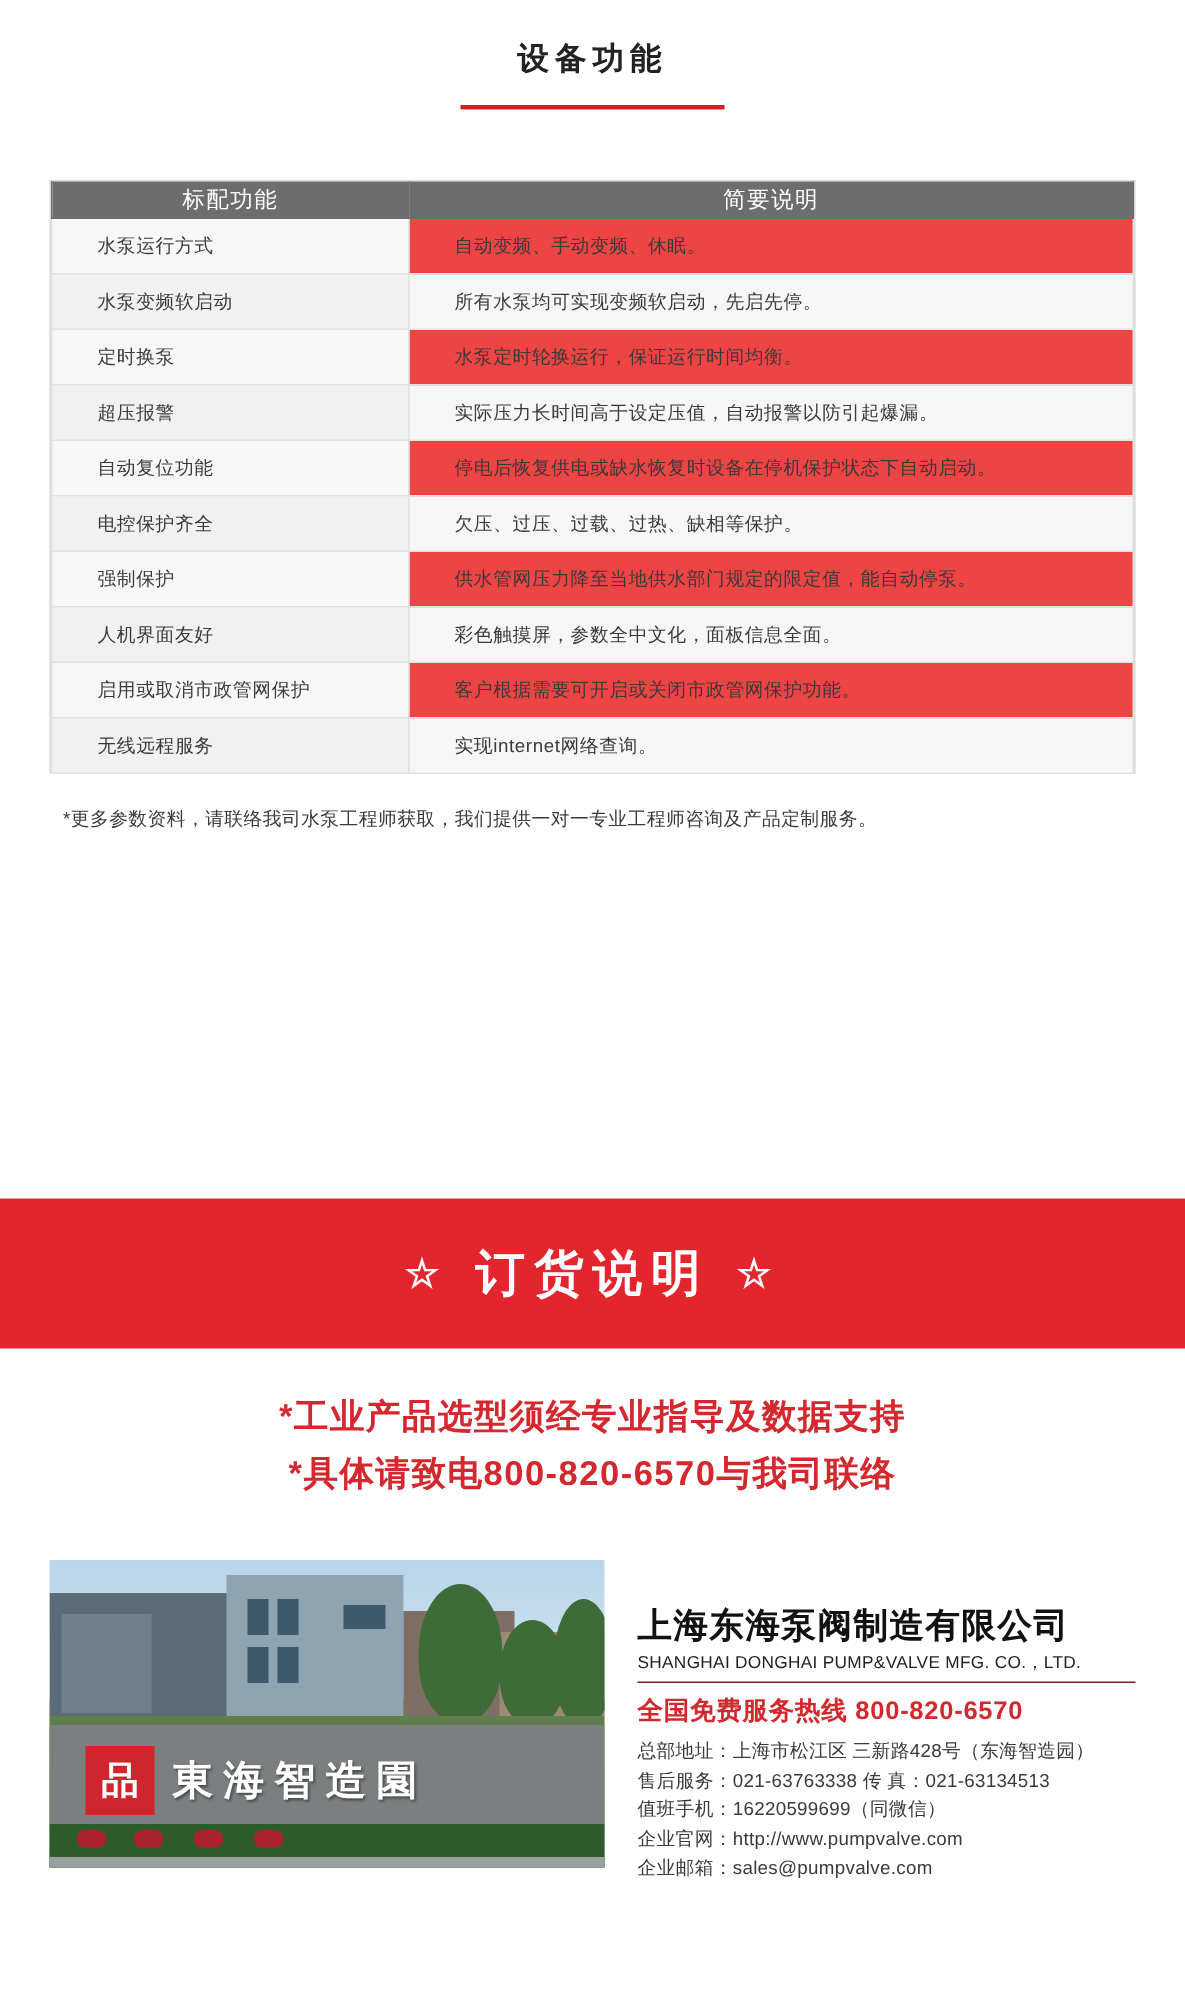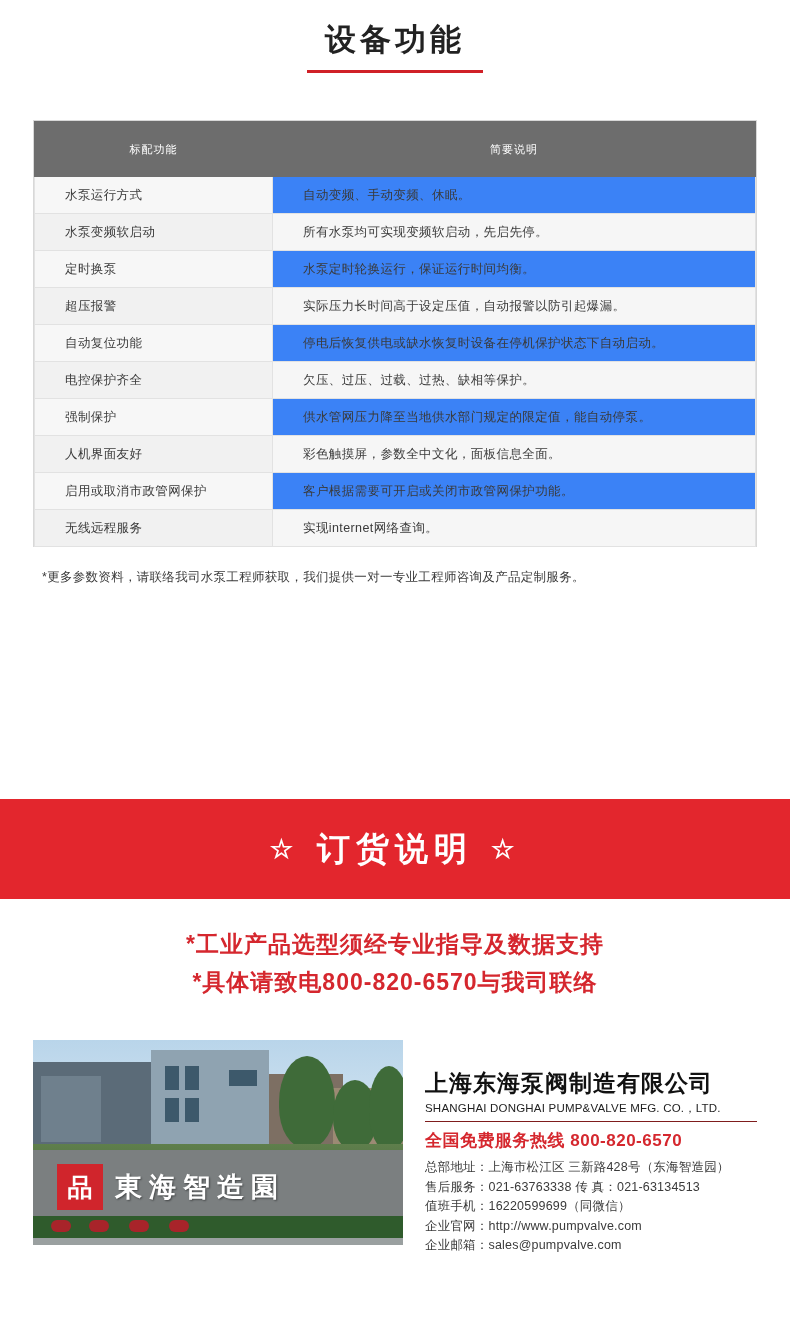--- a/index.html
+++ b/index.html
@@ -16,21 +16,21 @@
     color: #333;
     overflow: hidden;
   }
 
   
   .section-title-wrap {
     text-align: center;
     padding-top: 18px;
   }
   .section-title {
-    font-size: 31px;
+    font-size: 21px;
     font-weight: bold;
     color: #222;
     letter-spacing: 4px;
     line-height: 44px;
   }
   .title-rule {
     width: 176px;
     height: 3px;
     background: #d02027;
     margin: 8px auto 0 auto;
@@ -42,42 +42,42 @@
     border-bottom: none;
   }
   table.func-table {
     width: 100%;
     border-collapse: collapse;
     table-layout: fixed;
   }
   table.func-table th {
     background: #6d6d6d;
     color: #ffffff;
-    font-size: 11px;
+    font-size: 15px;
     font-weight: normal;
-    height: 55px;
+    height: 24px;
     border: 1px solid #6d6d6d;
     letter-spacing: 1px;
   }
   table.func-table th.col-a { width: 238px; }
   table.func-table td {
     height: 37px;
     font-size: 12.5px;
     border: 1px solid #e2e2e2;
     color: #3a3a3a;
     letter-spacing: 0.4px;
   }
   table.func-table td.cell-name {
     width: 238px;
     padding-left: 30px;
     background: #f7f7f7;
   }
   table.func-table td.cell-desc {
     padding-left: 30px;
-    background: #3b82f6;
+    background: #ef4444;
   }
   table.func-table tr:nth-child(even) td.cell-name { background: #f1f1f1; }
   table.func-table tr:nth-child(even) td.cell-desc { background: #f6f6f6; }
 
   .note {
     margin: 22px 0 0 42px;
     font-size: 12.5px;
     color: #3a3a3a;
     letter-spacing: 0.3px;
   }

